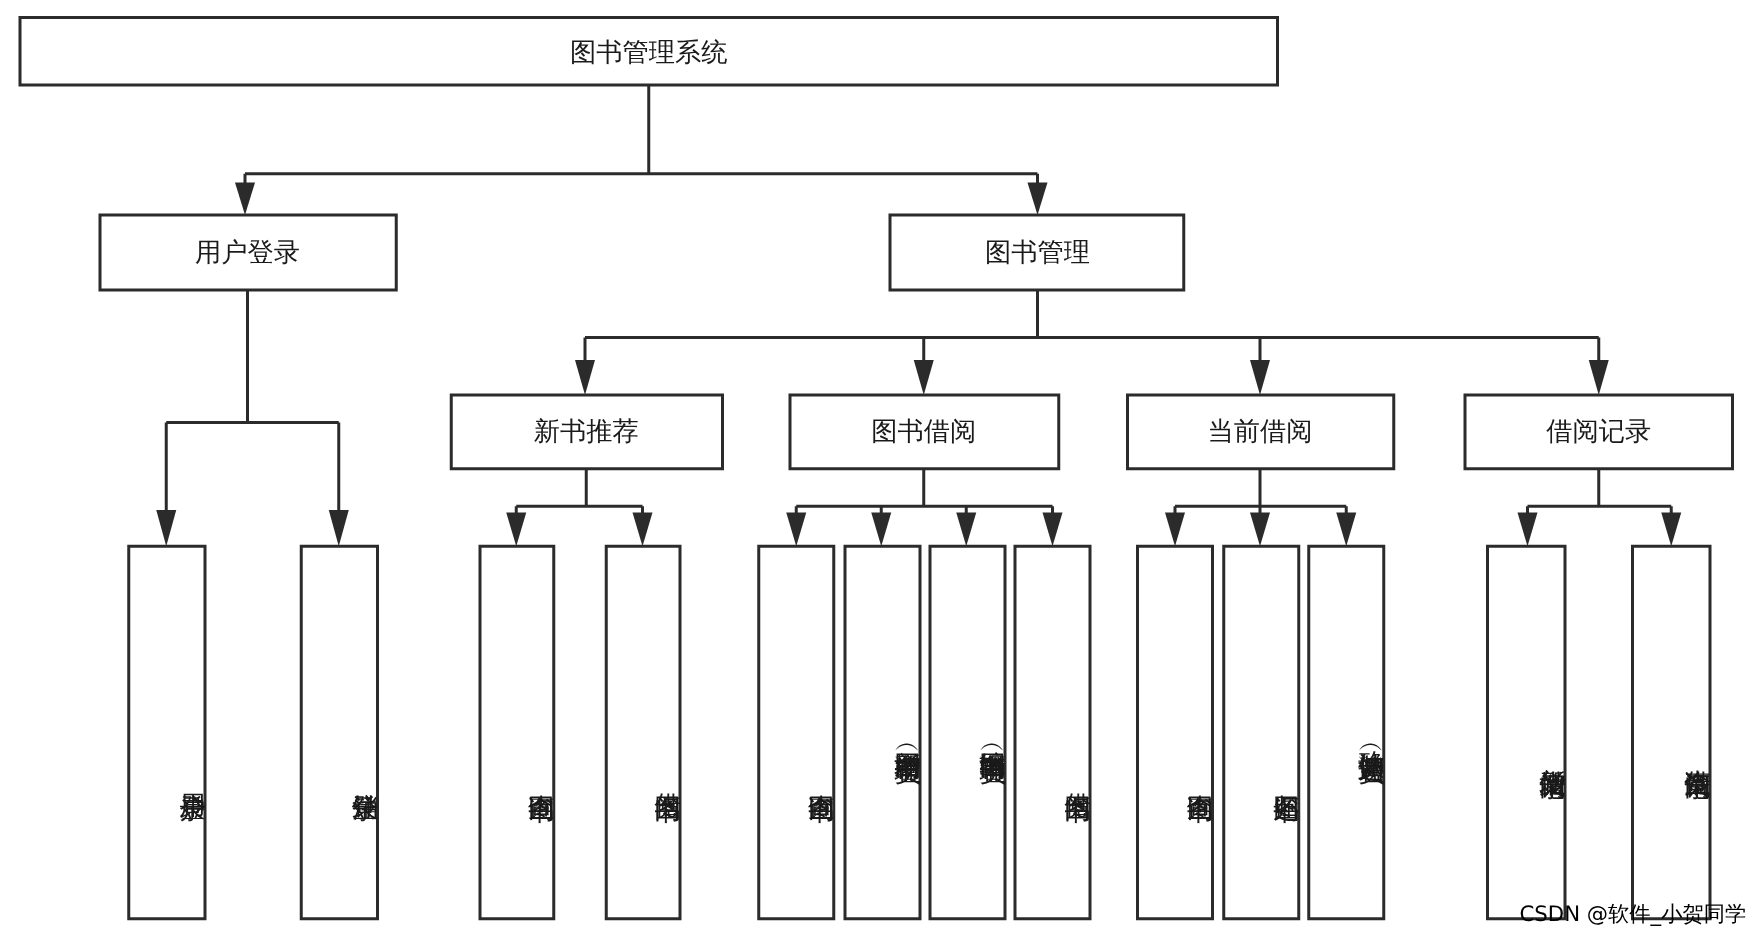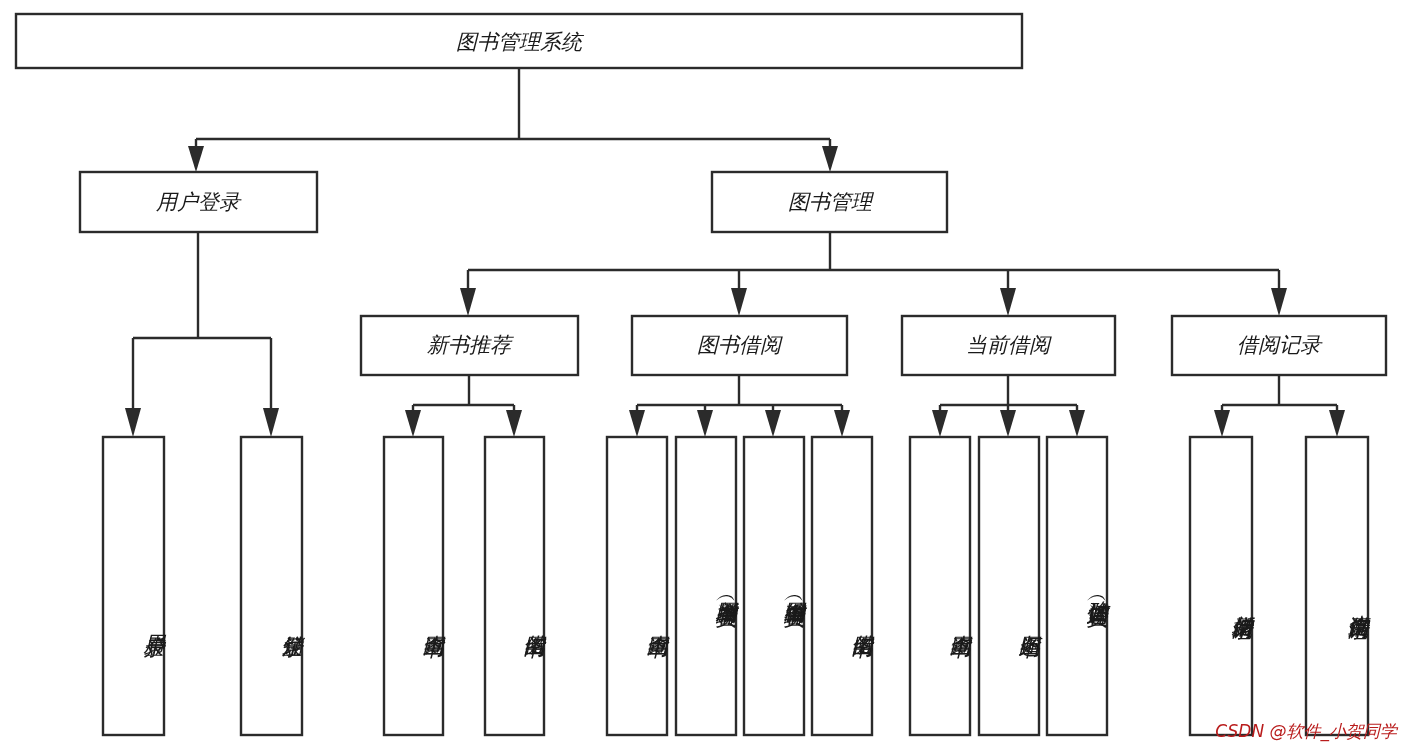--- a/index.html
+++ b/index.html
@@ -9,21 +9,20 @@
   }
   body {
     font-family: "DejaVu Sans", "Liberation Sans", sans-serif;
   }
   #diagram-root {
     position: relative;
     width: 1405px;
     height: 747px;
     background: #ffffff;
     overflow: hidden;
-    font-style: italic;
   }
   svg.diagram-svg {
     position: absolute;
     top: 0;
     left: 0;
     width: 1405px;
     height: 747px;
   }
   .node-box {
     fill: #ffffff;
@@ -60,21 +59,21 @@
     align-items: flex-start;
     justify-content: center;
     pointer-events: none;
   }
   .watermark {
     position: absolute;
     right: 8px;
     bottom: 4px;
     font-family: "DejaVu Sans", "Liberation Sans", sans-serif;
     font-size: 17px;
-    color: #b91c1c;
+    color: #000000;
     white-space: nowrap;
   }
 </style>
 </head>
 <body>
 
 <div id="diagram-root">
 
   <svg class="diagram-svg" viewBox="0 0 1405 747">
 

